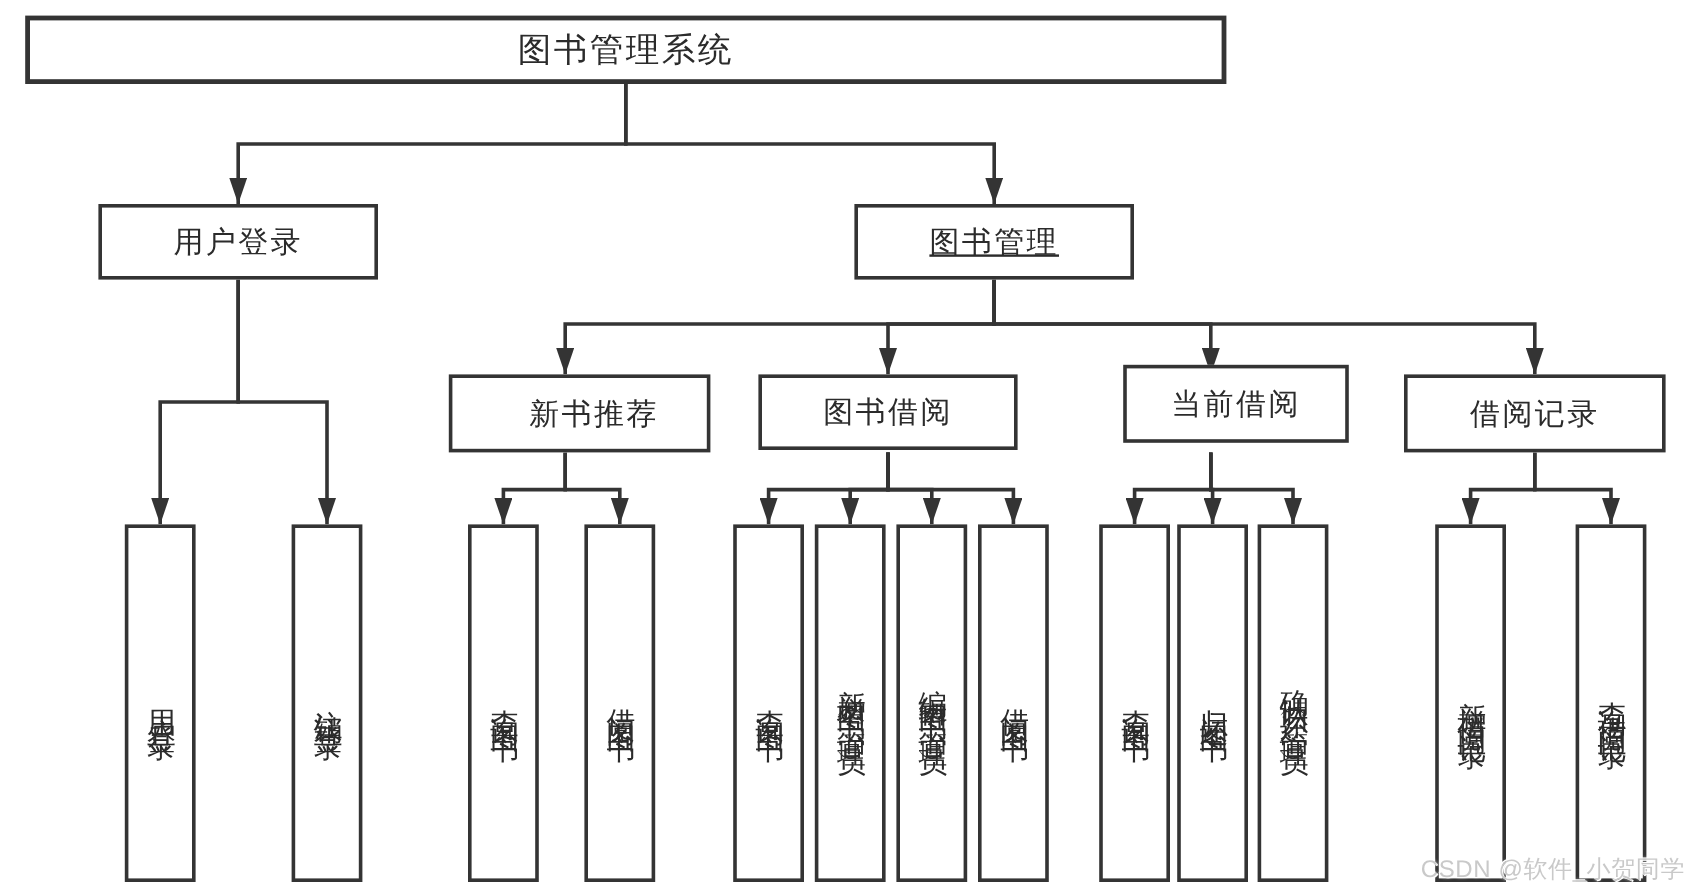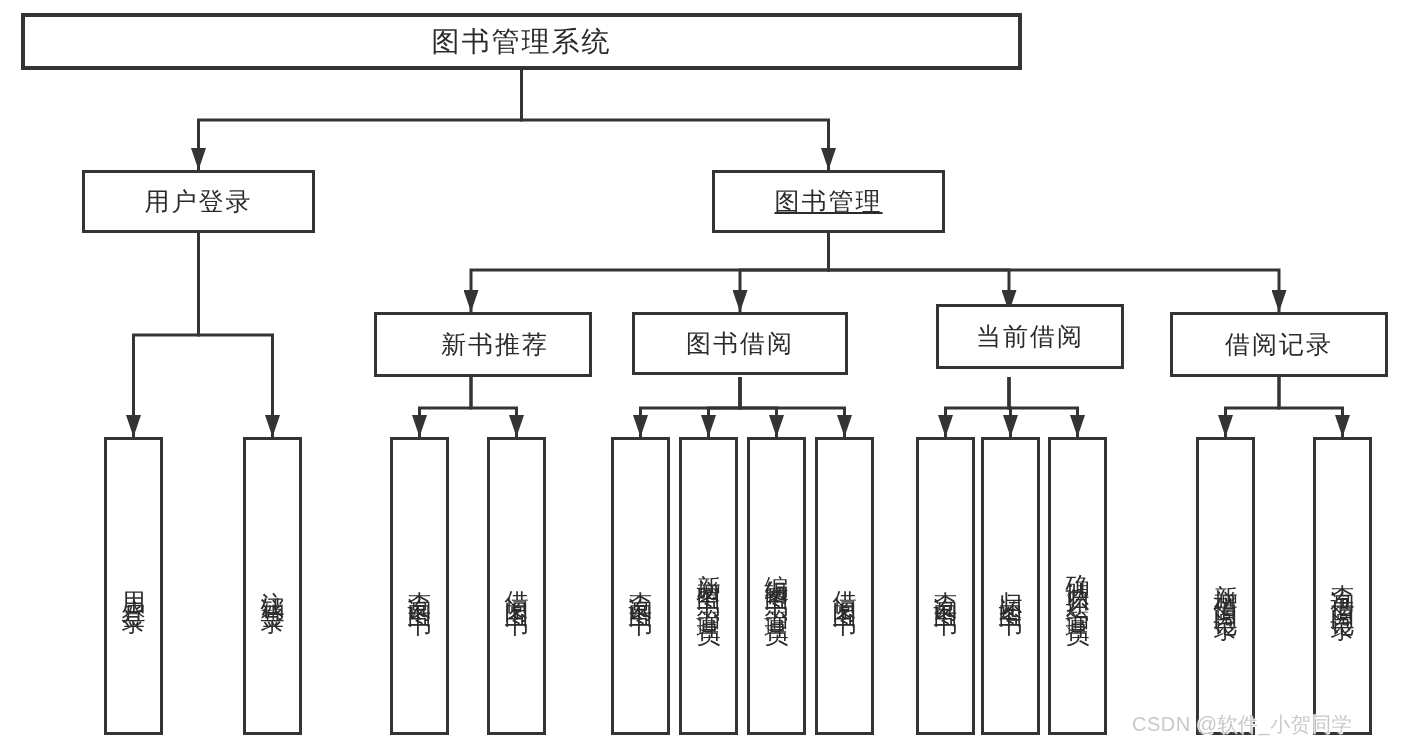--- a/index.html
+++ b/index.html
@@ -53,21 +53,21 @@
     writing-mode: vertical-lr;
     text-orientation: mixed;
     font-size: 24px;
     letter-spacing: 7px;
     line-height: 1;
     white-space: nowrap;
     color: #2b2b2b;
   }
   .watermark {
     position: absolute;
-    left: 1132px;
+    left: 1184px;
     top: 711px;
     font-size: 20px;
     color: #c9c9c9;
     white-space: nowrap;
     z-index: 20;
     text-shadow: 1px 1px 0 #ffffff, -1px -1px 0 #ffffff, 0 0 3px #ffffff;
     letter-spacing: 0.5px;
     text-align: right;
   }
 </style>

